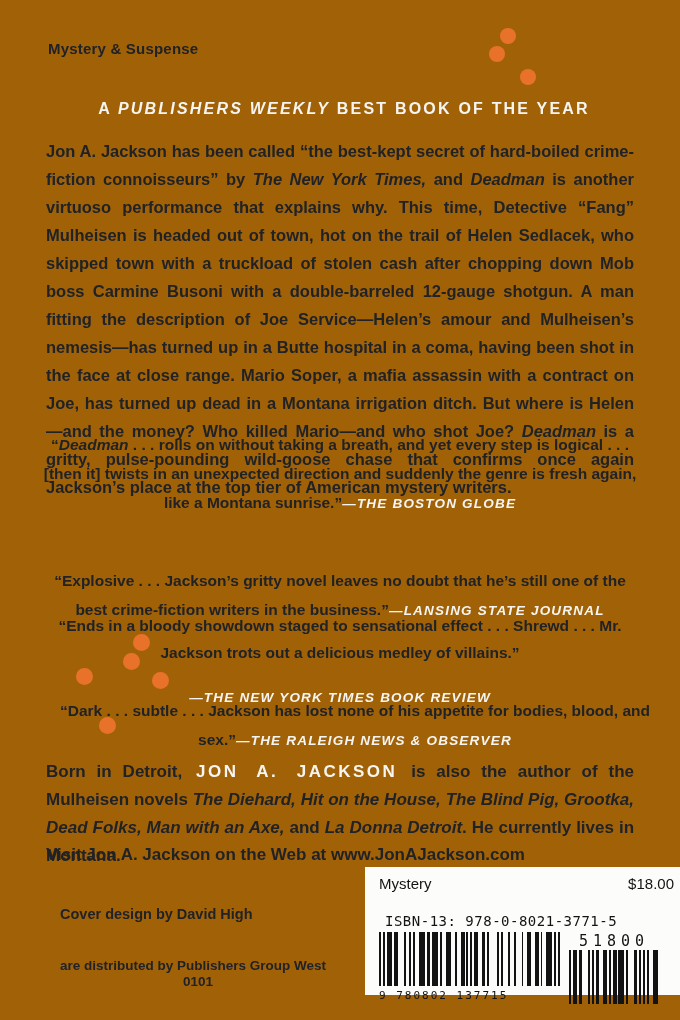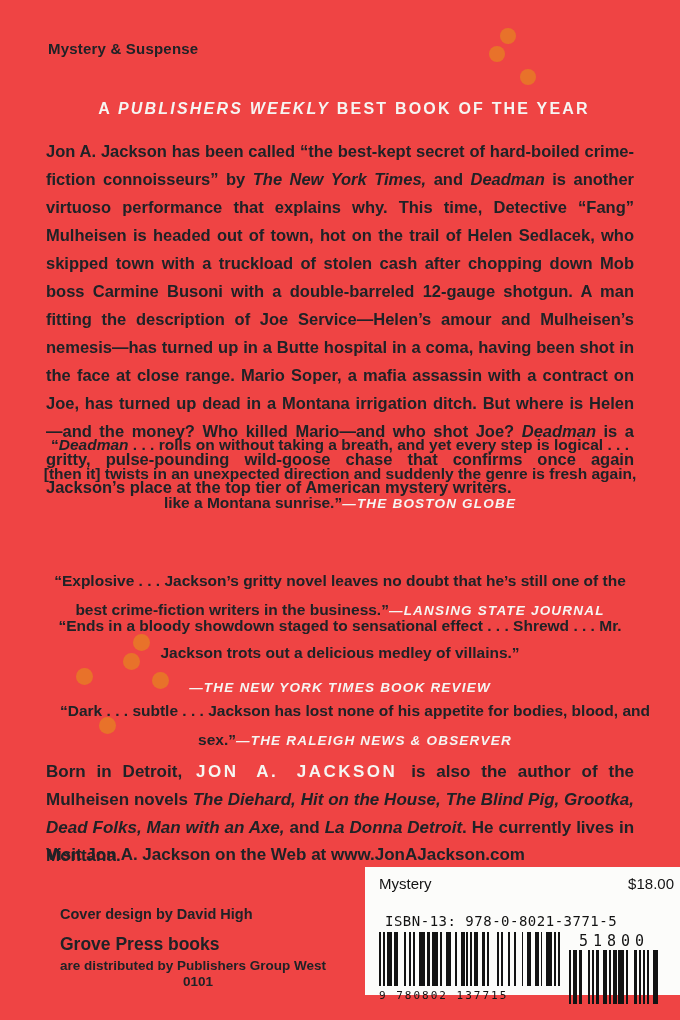--- a/index.html
+++ b/index.html
@@ -1,35 +1,35 @@
 <!DOCTYPE html>
 <html><head>
 <meta charset="utf-8">
 <style>
   html,body{margin:0;padding:0;background:#888;}
   .cover{
     position:relative;width:680px;height:1020px;margin:0 auto;
-    background:#ef4444;overflow:hidden;
+    background:#a16207;overflow:hidden;
     font-family:"Liberation Sans",sans-serif;color:#202226;
     -webkit-font-smoothing:antialiased;
   }
   .abs{position:absolute;}
   .category{left:48px;top:40px;font-size:15px;font-weight:bold;letter-spacing:.2px;}
   .award{left:0;right:0;top:100px;text-align:center;color:#f6f5f2;font-weight:bold;
          font-size:16px;letter-spacing:2.2px;padding-left:8px;}
   .synopsis{left:46px;top:137px;width:588px;font-size:16.5px;line-height:28px;
             font-weight:bold;text-align:justify;}
   .synopsis em,.quote em,.bio em,.award em{font-style:italic;}
   .quote{text-align:center;font-weight:bold;font-size:15.5px;line-height:29px;}
   .q1{left:40px;top:430px;width:600px;}
   .q2{left:40px;top:566px;width:600px;}
   .q3{left:40px;top:612px;width:600px;line-height:27px;}
   .q4{left:55px;top:696px;width:600px;}
   .attr{color:#f6f5f2;font-style:italic;font-size:13.5px;letter-spacing:1.2px;font-weight:bold;}
-  .attr-line{display:block;margin-top:8px;}
+  .attr-line{display:block;margin-top:18px;}
   .bio{left:46px;top:758px;width:588px;font-size:17px;line-height:28px;
        font-weight:bold;text-align:justify;}
   .name{color:#f6f5f2;letter-spacing:2.5px;word-spacing:5px;padding:0 3px;}
   .visit{left:46px;top:845px;font-size:17px;font-weight:bold;}
   .dot{position:absolute;border-radius:50%;background:#e8722a;}
   .barcode-box{left:365px;top:867px;width:325px;height:128px;background:#fcfcfa;color:#131313;}
   .bc-head{display:flex;justify-content:space-between;padding:8px 16px 0 14px;
            font-size:15px;font-weight:normal;}
   .bc-isbn{font-family:"DejaVu Sans Mono","Liberation Mono",monospace;font-size:14px;
            padding-left:20px;margin-top:21px;letter-spacing:.5px;white-space:nowrap;}
@@ -181,17 +181,16 @@
               <rect x="77.90" y="0" width="1.9" height="54" fill="#131313"></rect>
               <rect x="83.60" y="0" width="1.9" height="54" fill="#131313"></rect>
               <rect x="85.50" y="0" width="1.9" height="54" fill="#131313"></rect>
               <rect x="87.40" y="0" width="1.9" height="54" fill="#131313"></rect>
             </svg></div>
       </div>
     </div>
   </div>
 
   <div class="abs footer-line cover-design">Cover design by David High</div>
-  <div class="abs footer-line publisher">Grove Press books</div>
   <div class="abs footer-line distribution">are distributed by Publishers Group West</div>
   <div class="abs footer-line print-code">0101</div>
 
 </div>
 
 </body></html>

